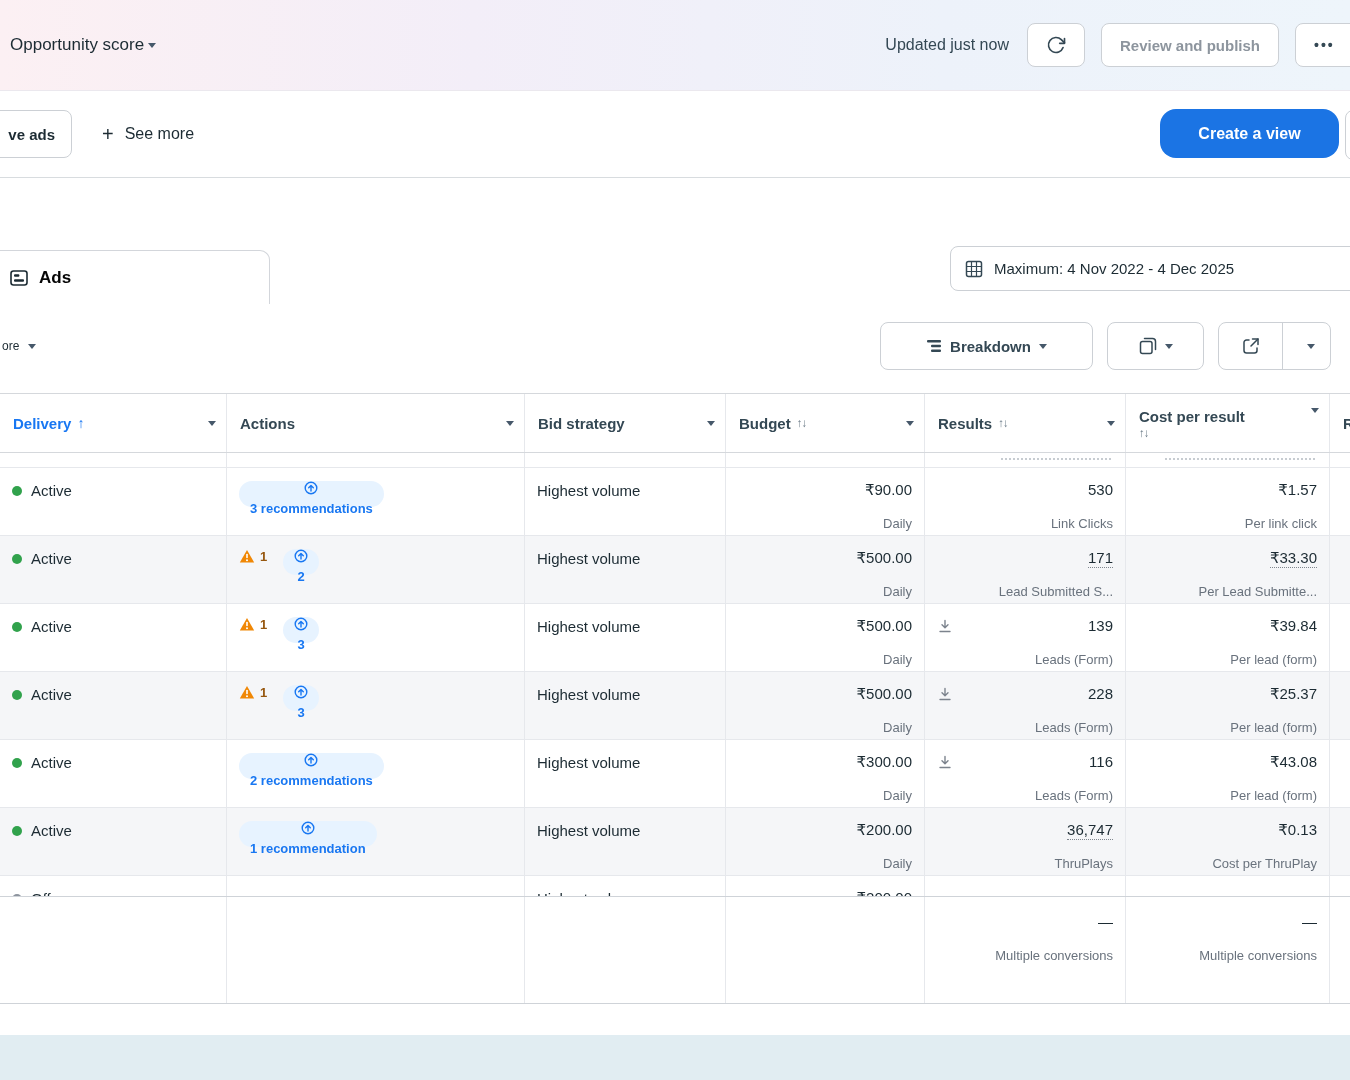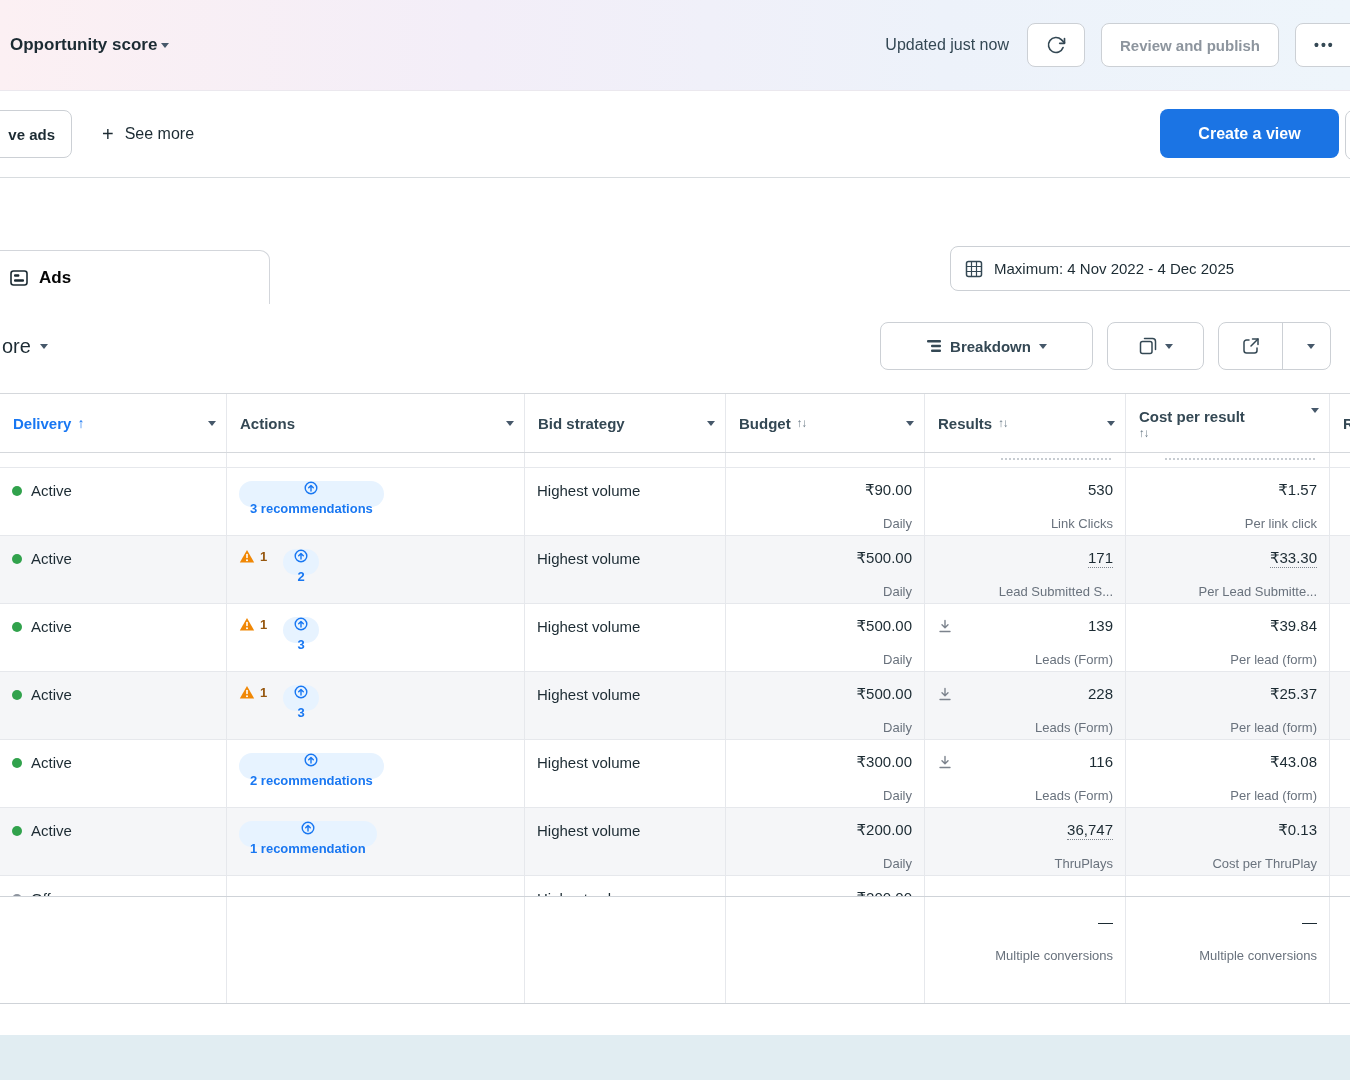--- a/index.html
+++ b/index.html
@@ -4,54 +4,54 @@
 <style>
   html,body { margin:0; padding:0; background:#fff; }
   body { font-family:"Liberation Sans","DejaVu Sans",sans-serif; color:#1c2b33; }
   .screen { position:relative; width:1350px; height:1080px; overflow:hidden; background:#fff; }
 
   
   .topbar { position:absolute; top:0; left:0; width:100%; height:91px; box-sizing:border-box;
     background:linear-gradient(90deg,#fcf0f3 0%,#f3eef8 35%,#edf2fa 70%,#eef5fb 100%);
     border-bottom:1px solid #ebe8ee;
     display:flex; align-items:center; justify-content:space-between; padding-left:10px; }
-  .opp-score { display:flex; align-items:center; gap:4px; font-size:17px; font-weight:700; color:#1c2b33; cursor:pointer; }
+  .opp-score { display:flex; align-items:center; gap:4px; font-size:17px; font-weight:400; color:#1c2b33; cursor:pointer; }
   .topbar-right { display:flex; align-items:center; gap:16px; }
   .updated { font-size:16px; color:#344854; margin-right:2px; }
 
   .btn { display:inline-flex; align-items:center; justify-content:center; gap:8px; height:44px; padding:13px 18px;
     border:1px solid #ccd0d5; border-radius:8px; background:#fff; font-family:inherit;
     font-size:15px; font-weight:600; color:#344854; box-sizing:border-box; cursor:pointer; }
   .btn-refresh { width:58px; padding:0; }
   .btn-review { color:#8d959e; }
   .btn-dots { width:80px; margin-right:-25px; justify-content:flex-start; padding-left:18px;
     font-size:14px; letter-spacing:2px; font-weight:700; color:#344854; }
 
   
   .filtersbar { position:absolute; top:91px; left:0; width:100%; height:86px; background:#fff; border-bottom:1px solid #d8dcdf; }
   .btn-cutview { position:absolute; left:-34px; top:19px; height:48px; width:106px; justify-content:flex-end; padding-right:16px; color:#1c2b33; }
   .see-more { position:absolute; left:96px; top:19px; height:48px; display:flex; align-items:center; gap:11px;
     font-size:16px; font-weight:500; color:#1c2b33; background:none; border:none; cursor:pointer; font-family:inherit; }
   .plus-glyph { font-size:20px; font-weight:400; line-height:1; }
   .btn-create { position:absolute; left:1160px; top:18px; width:179px; height:49px; background:#1b74e4; border:none;
-    color:#fff; font-size:16px; font-weight:600; border-radius:8px; }
+    color:#fff; font-size:16px; font-weight:600; border-radius:16px; }
   .btn-sliver { position:absolute; left:1345px; top:19px; width:60px; height:48px; border:1px solid #ccd0d5; border-radius:8px; background:#fff; }
 
   
   .tab-ads { position:absolute; left:-36px; top:250px; width:306px; height:54px; background:#fff;
     border:1px solid #d3d6db; border-bottom:none; border-radius:10px 10px 0 0; box-sizing:border-box;
     display:flex; align-items:center; gap:10px; padding-left:44px; font-size:17px; font-weight:700; color:#050505; cursor:pointer; }
   .date-btn { position:absolute; left:950px; top:246px; width:420px; height:45px; border:1px solid #ccd0d5; border-radius:8px;
     background:#fff; display:flex; align-items:center; gap:11px; padding:0 14px; box-sizing:border-box;
     font-size:15px; font-weight:500; color:#1c2b33; cursor:pointer; }
 
   
   .toolbar { position:absolute; top:322px; left:0; width:100%; height:48px; }
   .more-cut { position:absolute; left:2px; top:0; height:48px; display:flex; align-items:center; gap:9px;
-    font-size:20px; font-weight:500; color:#1c2b33; cursor:pointer; }
+    font-size:12px; font-weight:500; color:#1c2b33; cursor:pointer; }
   .tb-btn { position:absolute; top:0; height:48px; }
   .tb-columns { left:598px; width:268px; }
   .tb-breakdown { left:880px; width:213px; }
   .tb-reports { left:1107px; width:97px; }
   .tb-export { left:1218px; width:113px; padding:0; }
   .seg { display:flex; align-items:center; justify-content:center; height:100%; cursor:pointer; }
   .seg1 { width:63px; border-right:1px solid #ccd0d5; }
   .seg2 { flex:1; }
 
   .caret { width:0; height:0; border-left:4.5px solid transparent; border-right:4.5px solid transparent;

